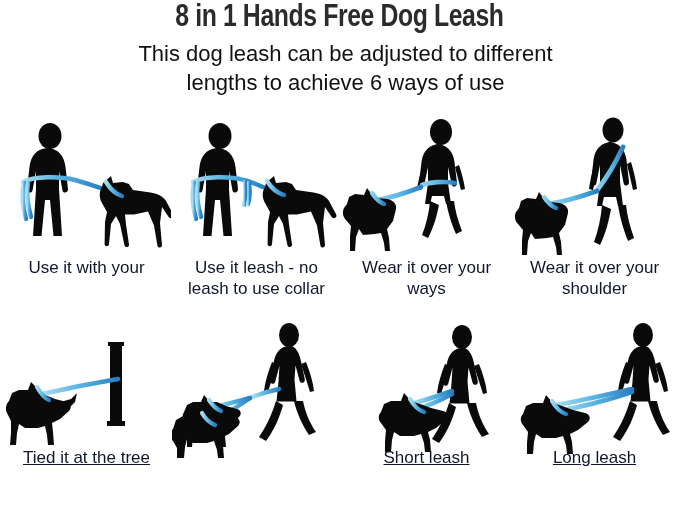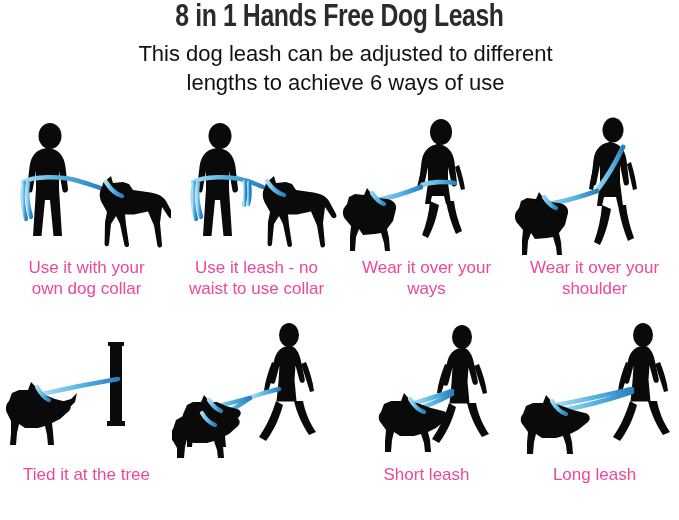--- a/index.html
+++ b/index.html
@@ -46,23 +46,23 @@
   .cell.c2{left:342px;}
   .cell.c3{left:510px;}
 
   .art{position:absolute;left:0;top:0;width:169px;height:145px;}
   .art svg{display:block;width:169px;height:145px;}
 
   .caption{
     position:absolute;left:0;top:147px;width:169px;
     text-align:center;
     font-size:17px;line-height:21px;
-    color:#ec4899;
-  }
-  .row2 .caption{top:149px;}
+    color:#0f172a;
+  }
+  .row2 .caption{top:132px;text-decoration:underline;}
 </style>
 </head>
 <body>
 
 <div class="page">
 
   <div class="header">
     <div class="title">8 in 1 Hands Free Dog Leash</div>
     <div class="subtitle">
       <span>This dog leash can be adjusted to different</span>
@@ -98,21 +98,20 @@
 
             <g fill="#0a0a0a">
               <path d="M101 73 l8 -7 l2 7 l10 -1 l6 2 l4 6 l14 2 c10 1 16 4 19 9 l7 13 c2 4 -3 6 -5 2 l-6 -9 l-2 16 l2 22 c0.3 3 -4 3.5 -4.6 0.5 l-3.4 -20 l-6 -14 l-14 3 l-9 0 l1 10 l3 20 c0.4 3 -4 3.5 -4.6 0.5 l-4.4 -21 l-4 -8 l-5 8 l-2 20 c-0.2 3 -4.4 3 -4.4 0 l0.4 -22 l2 -10 l-5 -9 c-3 -5 -3 -12 0 -16 z"></path>
             </g>
 
             <path d="M104 72 C 109 80, 113 84, 120 86" fill="none" stroke="url(#lg1)" stroke-width="4.4" stroke-linecap="round"></path>
           </svg>
         </div>
         <div class="caption">
           <span>Use it with your</span><br>
-          <span>own dog collar</span>
         </div>
       </div>
 
       <div class="cell c1">
         <div class="art">
           <svg viewBox="0 0 169 145" xmlns="http://www.w3.org/2000/svg">
             <defs>
               <linearGradient id="lg2" x1="0" y1="0" x2="1" y2="0">
                 <stop offset="0" stop-color="#a8dcf2"></stop>
                 <stop offset="0.45" stop-color="#58b4e2"></stop>
@@ -131,21 +130,21 @@
               <path d="M77 73 C 78 81, 78 88, 76 94"></path>
             </g>
             <g fill="#0a0a0a">
               <path d="M94 73 l8 -7 l2 7 l10 -1 l6 2 l4 6 l14 2 c10 1 16 4 19 9 l7 13 c2 4 -3 6 -5 2 l-6 -9 l-2 16 l2 22 c0.3 3 -4 3.5 -4.6 0.5 l-3.4 -20 l-6 -14 l-14 3 l-9 0 l1 10 l3 20 c0.4 3 -4 3.5 -4.6 0.5 l-4.4 -21 l-4 -8 l-5 8 l-2 20 c-0.2 3 -4.4 3 -4.4 0 l0.4 -22 l2 -10 l-5 -9 c-3 -5 -3 -12 0 -16 z"></path>
             </g>
             <path d="M95 71 C 100 79, 105 83, 112 85" fill="none" stroke="url(#lg2)" stroke-width="4.4" stroke-linecap="round"></path>
           </svg>
         </div>
         <div class="caption">
           <span>Use it leash - no</span><br>
-          <span>waist to use collar</span>
+          <span>leash to use collar</span>
         </div>
       </div>
 
       <div class="cell c2">
         <div class="art">
           <svg viewBox="0 0 169 145" xmlns="http://www.w3.org/2000/svg">
             <defs>
               <linearGradient id="lg3" x1="0" y1="0" x2="1" y2="0">
                 <stop offset="0" stop-color="#8fd2ef"></stop>
                 <stop offset="0.55" stop-color="#58b4e2"></stop>

